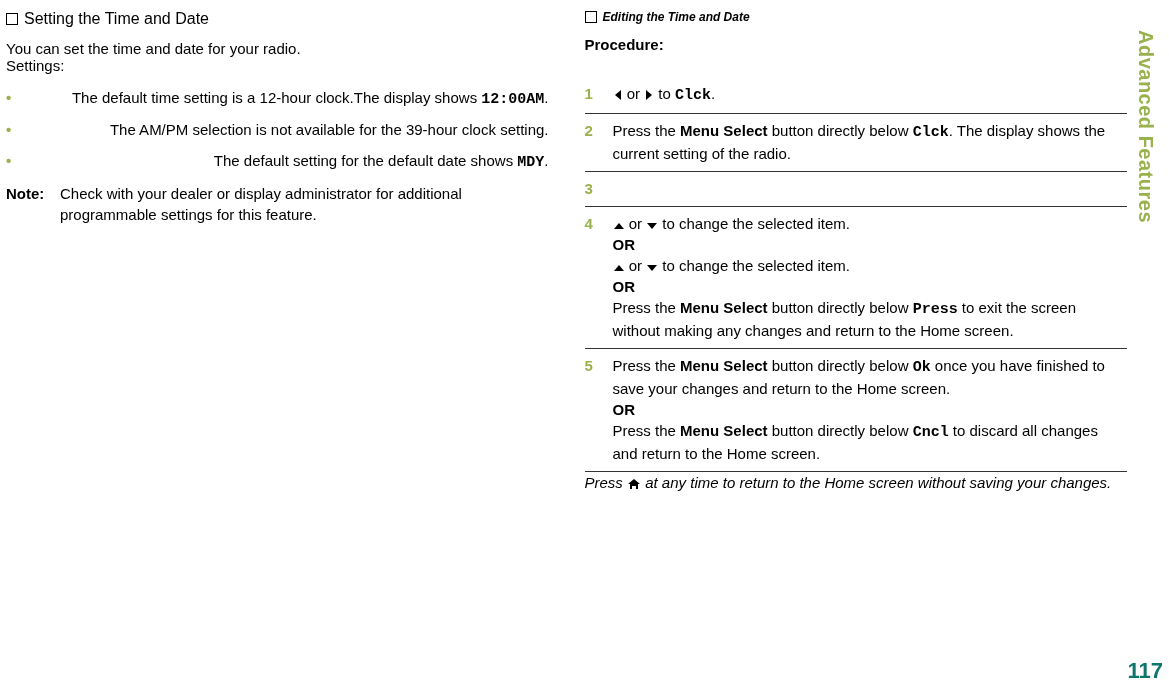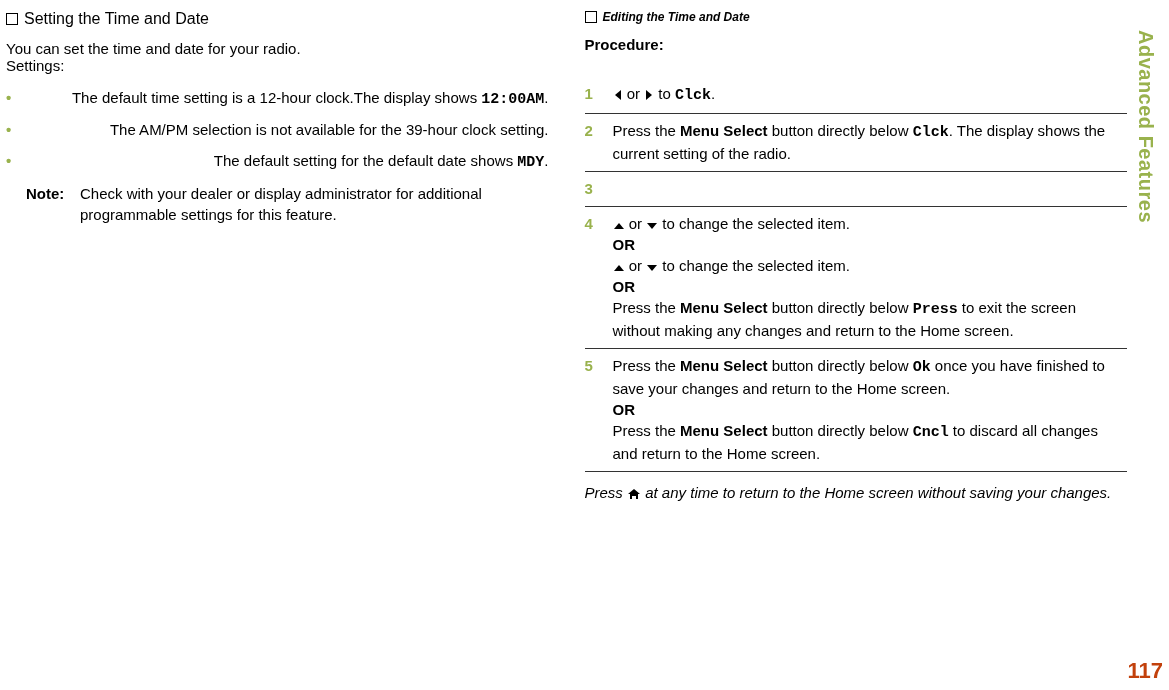--- a/index.html
+++ b/index.html
@@ -34,21 +34,21 @@
       writing-mode: vertical-rl;
       color: #99b24d;
       font-weight: bold;
       font-size: 20px;
       letter-spacing: 0.5px;
     }
     .pagenum {
       position: absolute;
       right: 6px;
       bottom: 6px;
-      color: #c2410c;
+      color: #0f766e;
       font-weight: bold;
       font-size: 22px;
     }
     .sec-h {
       display: flex;
       align-items: center;
       margin-bottom: 12px;
     }
     .sec-h .sq {
       width: 12px; height: 12px;
@@ -69,42 +69,42 @@
     }
     .bullets li::before {
       content: "•";
       position: absolute;
       left: 0;
       top: 0;
       color: #99b24d;
       font-weight: bold;
     }
     .mono { font-family: Liberation Mono, monospace; font-weight: bold; }
-    .note-row { display: flex; margin-top: 6px; line-height: 1.4; margin-left: 20px; }
+    .note-row { display: flex; margin-top: 6px; line-height: 1.4; }
     .note-label { font-weight: bold; width: 54px; flex: none; }
     .note-text { flex: 1; }
     .proc-label { font-weight: bold; margin-bottom: 24px; }
     .steps { list-style: none; }
     .steps > li {
       display: flex;
       border-bottom: 1px solid #333;
       padding: 6px 0 7px 0;
       line-height: 1.4;
     }
     .steps > li:last-child { border-bottom: none; }
     .step-num {
       width: 28px;
       flex: none;
       color: #99b24d;
       font-weight: bold;
       font-size: 15px;
     }
     .step-body { flex: 1; }
     .step-body .or { font-weight: bold; }
-    .tail-note { font-style: italic; margin-top: 10px; line-height: 1.5; }
+    .tail-note { font-style: italic; line-height: 1.5; }
     svg { display: inline-block; vertical-align: -2px; }
   </style>
 </head>
 <body>
 
 <div class="page-wrap">
 
   <div class="left-col">
     <div class="sec-h">
       <span class="sq"></span>

